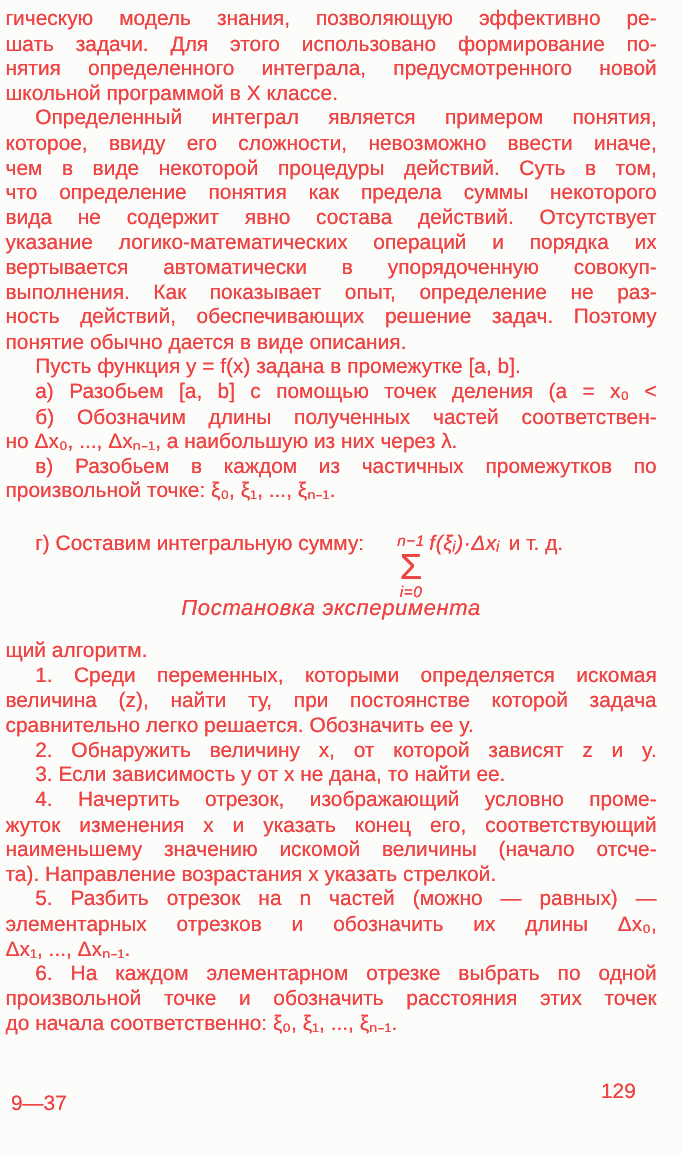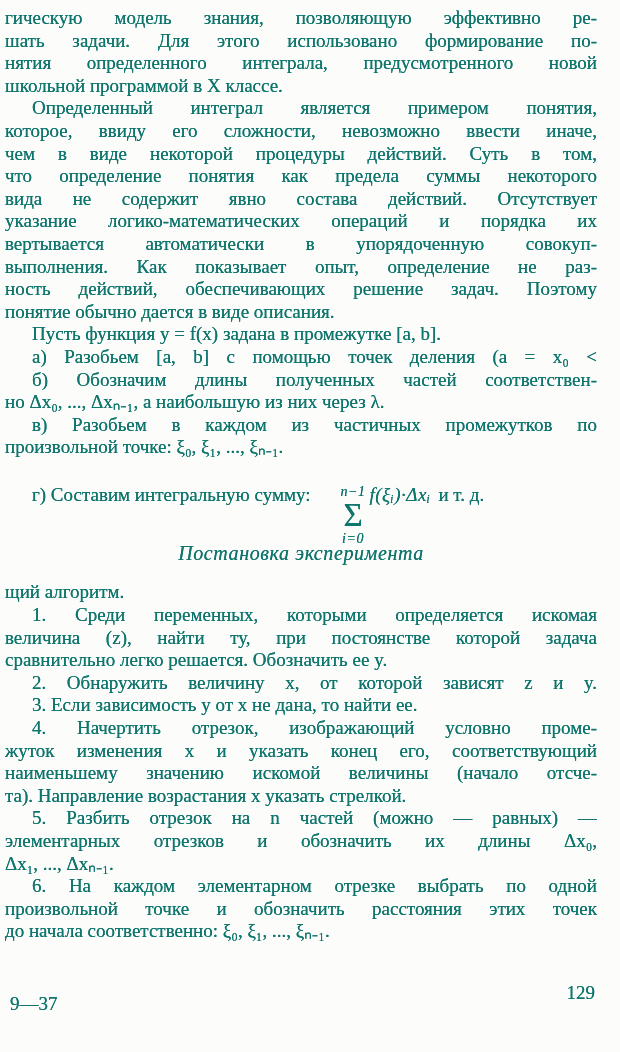--- a/index.html
+++ b/index.html
@@ -6,22 +6,22 @@
     margin: 0;
     padding: 0;
     background: #e8e8e4;
   }
   .page {
     position: relative;
     width: 620px;
     height: 1052px;
     margin: 0 auto;
     background: #fcfcfa;
-    color: #0f766e;
-    font-family: Liberation Serif, serif;
+    color: #ef4444;
+    font-family: Liberation Sans, sans-serif;
     overflow: hidden;
     box-sizing: border-box;
   }
   .text-block {
     position: absolute;
     top: 7px;
     left: 5px;
     right: 23px;
     font-size: 19px;
     line-height: 22.6px;
@@ -81,21 +81,21 @@
   }
   .sig {
     position: absolute;
     left: 10px;
     top: 993px;
     font-size: 19px;
     text-shadow: 0 0 0.45px currentColor;
   }
   .pagenum {
     position: absolute;
-    right: 25px;
+    right: 42px;
     top: 982px;
     font-size: 19px;
     text-shadow: 0 0 0.45px currentColor;
   }
 </style>
 </head>
 <body>
 
 <div class="page">
   <div class="text-block">

